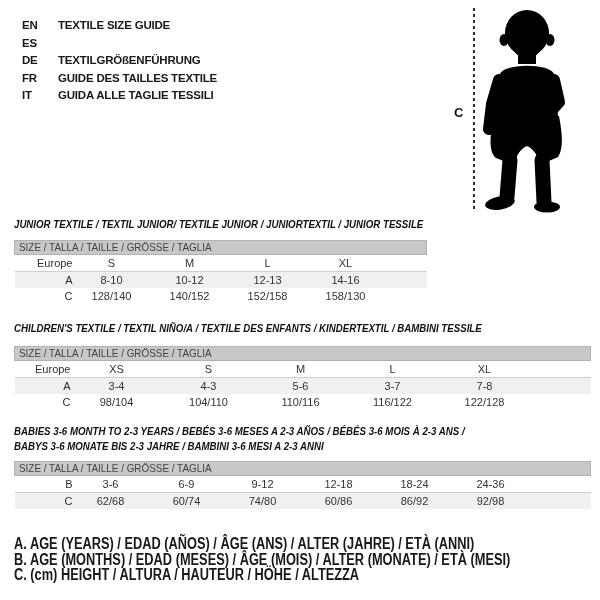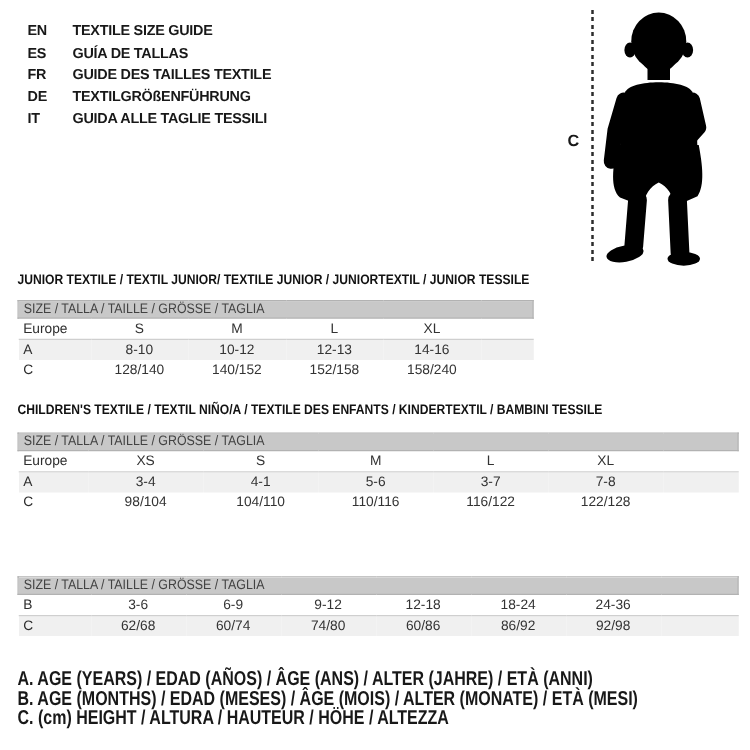--- a/index.html
+++ b/index.html
@@ -13,32 +13,32 @@
   .lang-code{width:36px;flex:0 0 36px;}
 
   
   .measure-line{position:absolute;left:473px;top:8px;width:2px;height:204px;
                 background:repeating-linear-gradient(to bottom,#2c2c2c 0 3px,transparent 3px 6px);}
   .height-label{position:absolute;left:454px;top:105px;font-size:13px;font-weight:bold;color:#181818;}
   .toddler-svg{position:absolute;left:480px;top:8px;}
 
   
   .sec-title{position:absolute;left:14px;font-size:11px;font-weight:bold;color:#111;
-             line-height:15px;white-space:nowrap;}
+             line-height:15px;white-space:nowrap;font-style:italic;}
   .condense{display:inline-block;transform:scaleX(0.88);transform-origin:0 50%;white-space:nowrap;}
   .condense80{display:inline-block;transform:scaleX(0.80);transform-origin:0 50%;white-space:nowrap;}
   .condense90{display:inline-block;transform:scaleX(0.90);transform-origin:0 50%;white-space:nowrap;}
 
   
   table.size-table{position:absolute;left:14px;border-collapse:collapse;table-layout:fixed;}
   table.size-table td{font-size:11px;color:#333;height:16px;line-height:16px;padding:0;
                       text-align:center;white-space:nowrap;overflow:hidden;}
   table.size-table tr.header-row td{background:#c8c8c8;height:13px;line-height:13px;
                       text-align:left;color:#424242;border:1px solid #b2b2b2;padding-left:4px;}
-  table.size-table td.rowlabel{text-align:left;padding-left:4px;color:#2e2e2e;}
+  table.size-table td.rowlabel{text-align:right;padding-left:4px;color:#2e2e2e;}
   table.size-table tr.r0 td{border-bottom:1px solid #cfcfcf;}
   table.size-table tr.alt td{background:#f0f0f0;}
   #table-junior{top:240px;width:412px;}
   #table-children{top:346px;width:576px;}
   #table-babies{top:461px;width:576px;}
   #sec1-title{top:217px;}
   #sec2-title{top:321px;}
   #sec3-title{top:424px;}
 
   
@@ -50,29 +50,28 @@
 
 <div id="page">
 
   <div class="lang-block">
     <div class="lang-row">
       <span class="lang-code">EN</span>
       <span>TEXTILE SIZE GUIDE</span>
     </div>
     <div class="lang-row">
       <span class="lang-code">ES</span>
-      <span>GUÍA DE TALLAS</span>
+    </div>
+    <div class="lang-row">
+      <span class="lang-code">DE</span>
+      <span>TEXTILGRÖßENFÜHRUNG</span>
     </div>
     <div class="lang-row">
       <span class="lang-code">FR</span>
       <span>GUIDE DES TAILLES TEXTILE</span>
-    </div>
-    <div class="lang-row">
-      <span class="lang-code">DE</span>
-      <span>TEXTILGRÖßENFÜHRUNG</span>
     </div>
     <div class="lang-row">
       <span class="lang-code">IT</span>
       <span>GUIDA ALLE TAGLIE TESSILI</span>
     </div>
   </div>
 
   <div class="measure-line"></div>
   <div class="height-label">C</div>
   <svg class="toddler-svg" width="92" height="206" viewBox="0 0 92 206" fill="#000" stroke="none">
@@ -121,21 +120,21 @@
       <td>10-12</td>
       <td>12-13</td>
       <td>14-16</td>
       <td></td>
     </tr>
     <tr>
       <td class="rowlabel">C</td>
       <td>128/140</td>
       <td>140/152</td>
       <td>152/158</td>
-      <td>158/240</td>
+      <td>158/130</td>
       <td></td>
     </tr>
   </tbody>
     </table>
 
   <div id="sec2-title" class="sec-title">
     <span class="condense">CHILDREN'S TEXTILE / TEXTIL NIÑO/A / TEXTILE DES ENFANTS / KINDERTEXTIL / BAMBINI TESSILE</span>
   </div>
   <table id="table-children" class="size-table">
     <colgroup>
@@ -156,38 +155,42 @@
       <td>XS</td>
       <td>S</td>
       <td>M</td>
       <td>L</td>
       <td>XL</td>
       <td></td>
     </tr>
     <tr class="alt">
       <td class="rowlabel">A</td>
       <td>3-4</td>
-      <td>4-1</td>
+      <td>4-3</td>
       <td>5-6</td>
       <td>3-7</td>
       <td>7-8</td>
       <td></td>
     </tr>
     <tr>
       <td class="rowlabel">C</td>
       <td>98/104</td>
       <td>104/110</td>
       <td>110/116</td>
       <td>116/122</td>
       <td>122/128</td>
       <td></td>
     </tr>
   </tbody>
     </table>
 
+  <div id="sec3-title" class="sec-title">
+    <span class="condense">BABIES 3-6 MONTH TO 2-3 YEARS / BEBÉS 3-6 MESES A 2-3 AÑOS / BÉBÉS 3-6 MOIS À 2-3 ANS /</span><br>
+    <span class="condense">BABYS 3-6 MONATE BIS 2-3 JAHRE / BAMBINI 3-6 MESI A 2-3 ANNI</span>
+  </div>
   <table id="table-babies" class="size-table">
     <colgroup>
         <col style="width:58px">
         <col style="width:76px">
         <col style="width:76px">
         <col style="width:76px">
         <col style="width:76px">
         <col style="width:76px">
         <col style="width:76px">
         <col style="width:62px">

